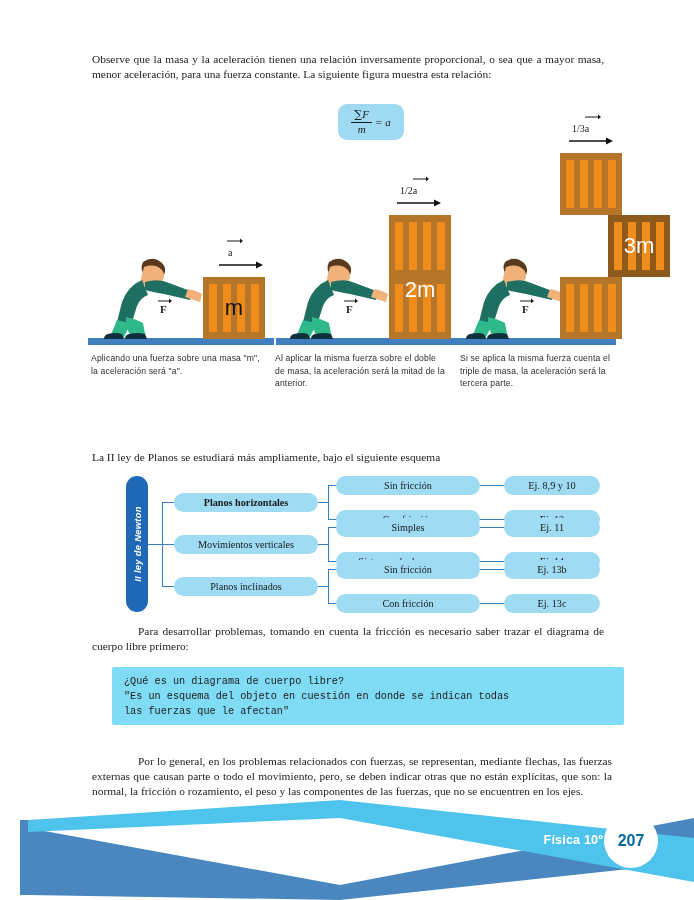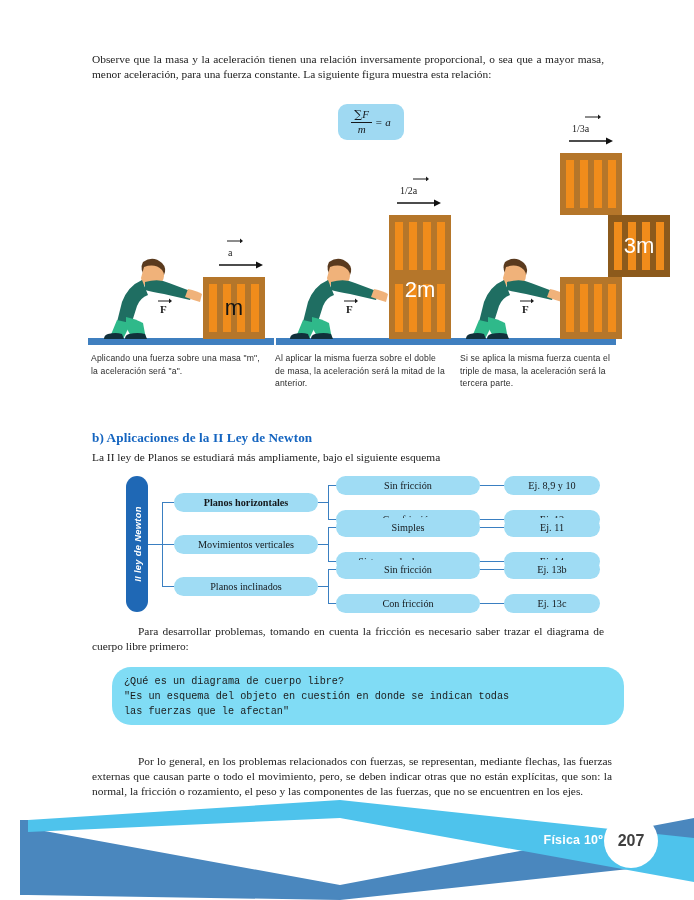--- a/index.html
+++ b/index.html
@@ -194,21 +194,21 @@
   .conn-v { width: 1px; }
 
   
   .callout {
     position: absolute;
     left: 112px;
     top: 667px;
     width: 512px;
     height: 58px;
     background: #80dcf5;
-    border-radius: 19px;
+    border-radius: 2px;
     box-sizing: border-box;
     padding: 7px 12px 0 12px;
   }
   .callout p {
     margin: 0;
     font-family: "Liberation Mono", monospace;
     font-size: 10.2px;
     line-height: 15px;
     color: #1b1b1b;
     white-space: pre-wrap;
@@ -237,21 +237,21 @@
     background: #ffffff;
     border-radius: 50%;
     display: flex;
     align-items: center;
     justify-content: center;
   }
   .page-badge span {
     font-family: "Liberation Sans", sans-serif;
     font-weight: bold;
     font-size: 16px;
-    color: #404040;
+    color: #0369a1;
   }
 </style>
 </head>
 <body>
 
 <div class="page">
 
   <div class="body-text" id="intro-par">Observe que la masa y la aceleración tienen una relación inversamente proporcional, o sea que a mayor masa, menor aceleración, para una fuerza constante. La siguiente figura muestra esta relación:</div>
 
   <div class="formula-pill">
@@ -431,21 +431,20 @@
           </svg>
         </span>
       </div>
     </div>
   </div>
 
   <div class="caption" style="left:91px; top:352px; width:170px;">Aplicando una fuerza sobre una masa "m", la aceleración será "a".</div>
   <div class="caption" style="left:275px; top:352px; width:172px;">Al aplicar la misma fuerza sobre el doble de masa, la aceleración será la mitad de la anterior.</div>
   <div class="caption" style="left:460px; top:352px; width:150px;">Si se aplica la misma fuerza cuenta el triple de masa, la aceleración será la tercera parte.</div>
 
-  <div class="section-heading">b) Aplicaciones de la II Ley de Newton</div>
   <div class="body-text" id="sub-intro">La II ley de Planos se estudiará más ampliamente, bajo el siguiente esquema</div>
 
   <div class="flow">
 
     <div class="root-node">
       <span>II ley de Newton</span>
     </div>
 
     <div class="connector conn-h" style="left:22px; top:68px; width:14px;"></div>
     <div class="connector conn-v" style="left:36px; top:26px; height:84px;"></div>

